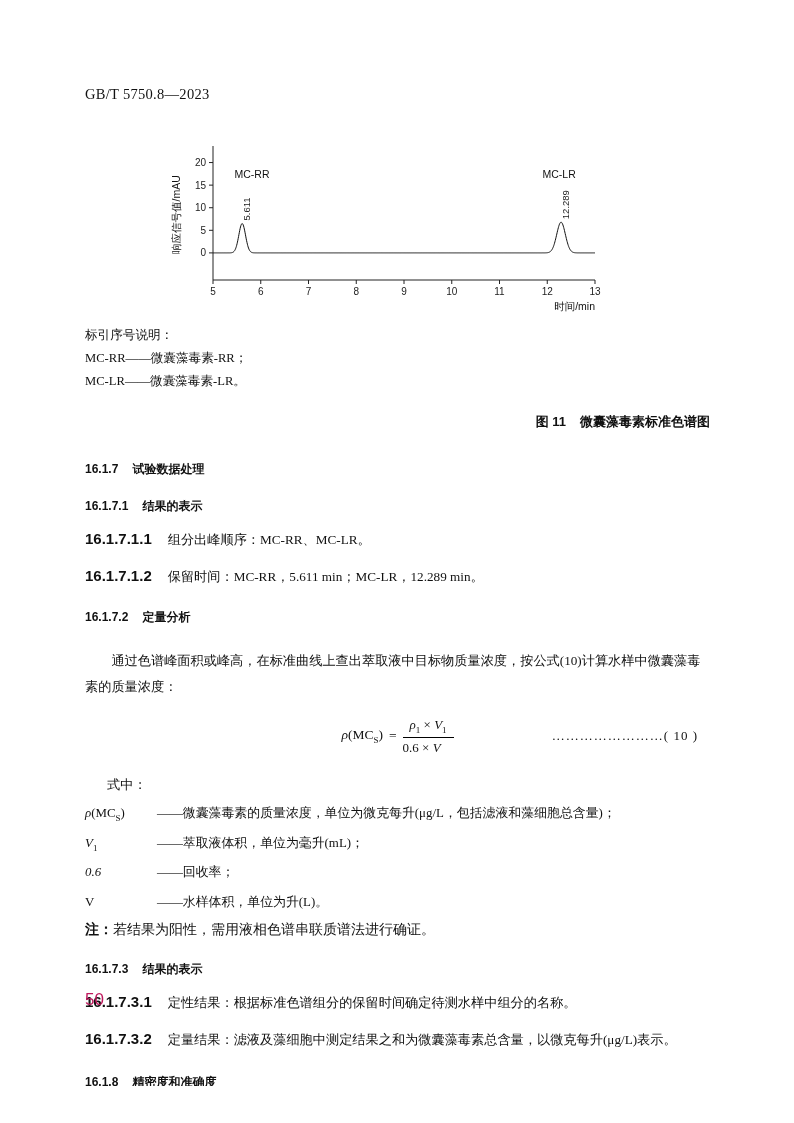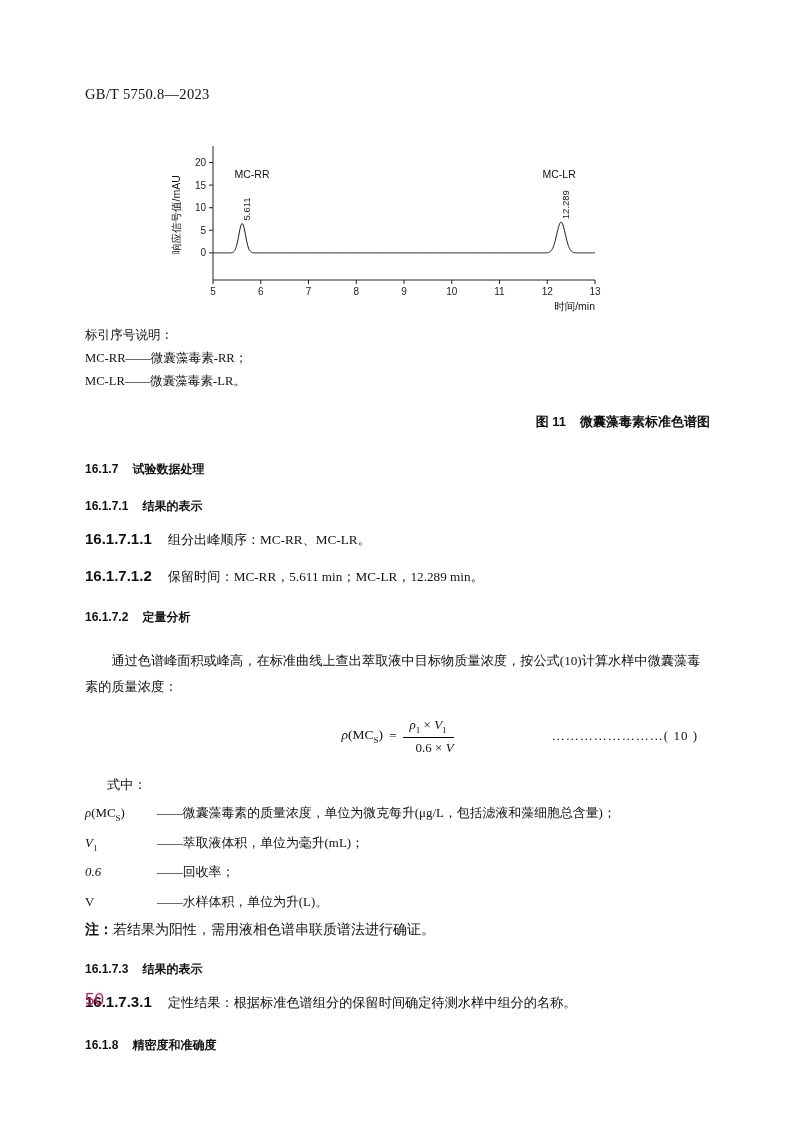--- a/index.html
+++ b/index.html
@@ -27,21 +27,21 @@
   .hd{font-family:"Liberation Sans","DejaVu Sans",sans-serif;font-weight:700;font-size:12px}
   .hd .num{margin-right:14px}
   .mt30{margin-top:30px}.mt22{margin-top:22px}.mt20{margin-top:20px}
   .item{margin-top:11px;line-height:25px}
   .item .num{font-family:"Liberation Sans","DejaVu Sans",sans-serif;font-weight:700;font-size:15px;margin-right:16px}
   .para{margin-top:22px;line-height:26px;text-indent:2em}
   .formula-row{position:relative;margin-top:10px;margin-bottom:10px;height:52px}
   .formula{display:flex;justify-content:center;align-items:center;height:100%;font-size:13.5px}
   .formula i,.def-term i{font-family:"Liberation Serif","DejaVu Serif",serif}
   .formula .eq{margin:0 6px}
-  .frac{display:inline-flex;flex-direction:column;align-items:flex-end;text-align:center;font-size:13px;line-height:1.35}
+  .frac{display:inline-flex;flex-direction:column;align-items:flex-start;text-align:center;font-size:13px;line-height:1.35}
   .frac .fnum{border-bottom:1px solid #000;padding:0 7px 1px}
   .frac .fden{padding-top:1px}
   sub{font-size:9px}
   .formula-dots{position:absolute;right:12px;top:50%;transform:translateY(-50%);font-size:13px;letter-spacing:1px;white-space:nowrap}
   .p-where{margin-top:6px;margin-left:22px;line-height:25px}
   .defs{margin-top:4px}
   .def-row{display:flex;line-height:25px;font-size:12.9px}
   .def-term{flex:0 0 72px}
   .def-row:nth-of-type(4) i{font-style:normal}
   .def-desc{flex:1}
@@ -168,20 +168,23 @@
     <span class="note-label">注：</span><span>若结果为阳性，需用液相色谱串联质谱法进行确证。</span>
   </p>
 
   <div class="hd mt22">
     <span class="num">16.1.7.3</span><span>结果的表示</span>
   </div>
 
   <p class="item">
     <span class="num">16.1.7.3.1</span><span>定性结果：根据标准色谱组分的保留时间确定待测水样中组分的名称。</span>
   </p>
+  <p class="item">
+    <span class="num">16.1.7.3.2</span><span>定量结果：滤液及藻细胞中测定结果之和为微囊藻毒素总含量，以微克每升(μg/L)表示。</span>
+  </p>
 
   <div class="hd mt22">
     <span class="num">16.1.8</span><span>精密度和准确度</span>
   </div>
 
   <div class="page-number">50</div>
 
 </div>
 
 </body></html>

